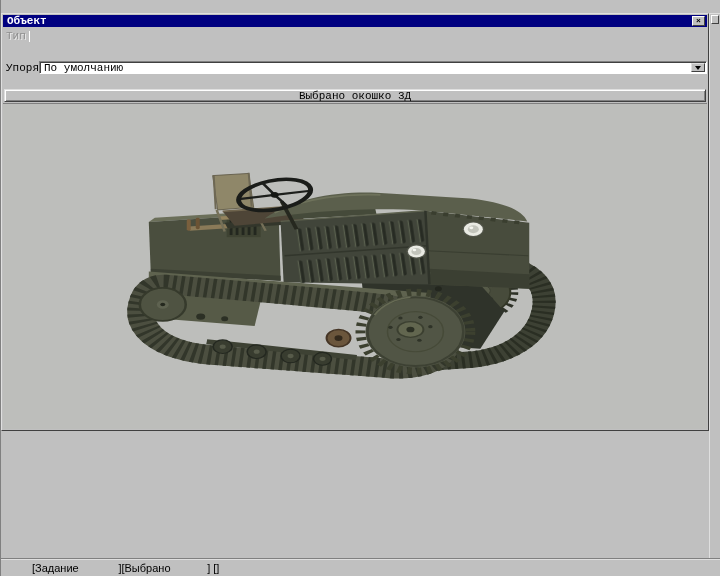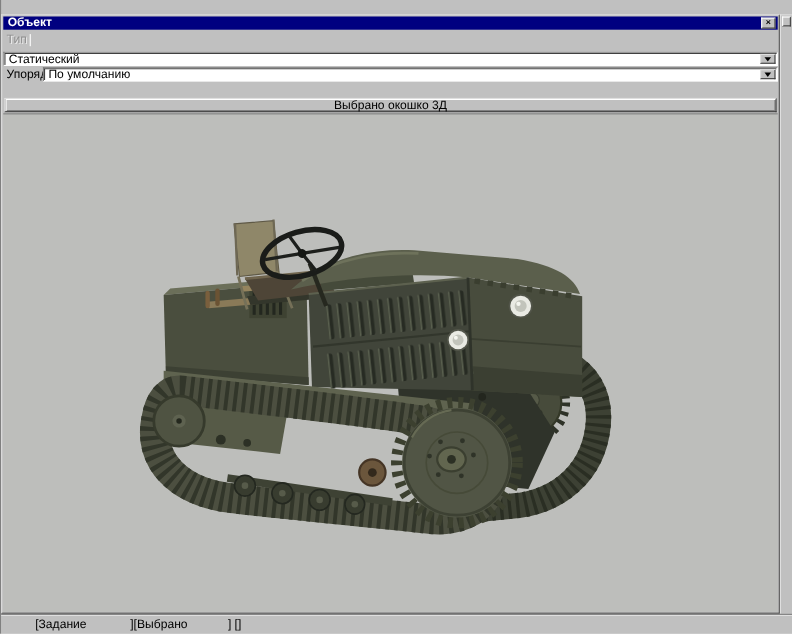--- a/index.html
+++ b/index.html
@@ -7,22 +7,22 @@
   .screen{
     position:relative;width:720px;height:576px;overflow:hidden;
     background:var(--chrome,#c0c0c0);
     font-family:"Liberation Sans",sans-serif;font-size:11px;color:#000;
     border-left:1px solid #808080;
   }
   
   .menubar{position:absolute;top:0;left:0;right:0;height:13px;display:flex;gap:7px;padding:1px 0 0 4px;}
   .menubar span{cursor:default;line-height:11px;}
   
-  .objwin{position:absolute;top:13px;left:0;width:708px;height:545px;
-    border:1px solid;border-color:#dfdfdf #404040 #404040 #dfdfdf;background:var(--chrome,#c0c0c0);}
+  .objwin{position:absolute;top:13px;left:0;width:708px;height:418px;
+    border:1px solid;border-color:#dfdfdf #404040 #404040 #dfdfdf;background:var(--chrome,#c0c0c0);font-family:Liberation Mono, monospace;}
   .titlebar{position:absolute;top:1px;left:1px;right:1px;height:12px;background:var(--titlebar,#000080);
     color:#fff;font-weight:bold;line-height:12px;padding-left:4px;}
   .closebtn{position:absolute;top:1px;right:2px;width:13px;height:10px;background:var(--chrome,#c0c0c0);
     border:1px solid;border-color:#fff #404040 #404040 #fff;
     font-size:8px;font-weight:bold;line-height:8px;text-align:center;color:#000;cursor:default;}
   .tab{position:absolute;top:17px;left:4px;color:#8f8f8f;text-shadow:1px 1px 0 #e8e8e8;
     padding-right:3px;border-right:1px solid #ffffff;line-height:11px;}
   .combo{position:absolute;left:1px;right:1px;height:13px;background:#fff;
     border:1px solid;border-color:#808080 #fff #fff #808080;box-shadow:inset 1px 1px 0 #404040;
     line-height:11px;padding:1px 18px 0 4px;white-space:nowrap;overflow:hidden;}
@@ -58,26 +58,20 @@
   <div class="objwin">
     <div class="titlebar">
       <span>Объект</span>
       <div class="closebtn">
         <span>×</span>
       </div>
     </div>
 
     <div class="tab">Тип</div>
 
-    <div class="combo c1">
-      <span>Статический</span>
-      <div class="arrow">
-          <div class="tri"></div>
-        </div>
-    </div>
 
     <div class="rowlabel">Упоряд:</div>
     <div class="combo c2">
       <span>По умолчанию</span>
       <div class="arrow">
           <div class="tri"></div>
         </div>
     </div>
 
 

